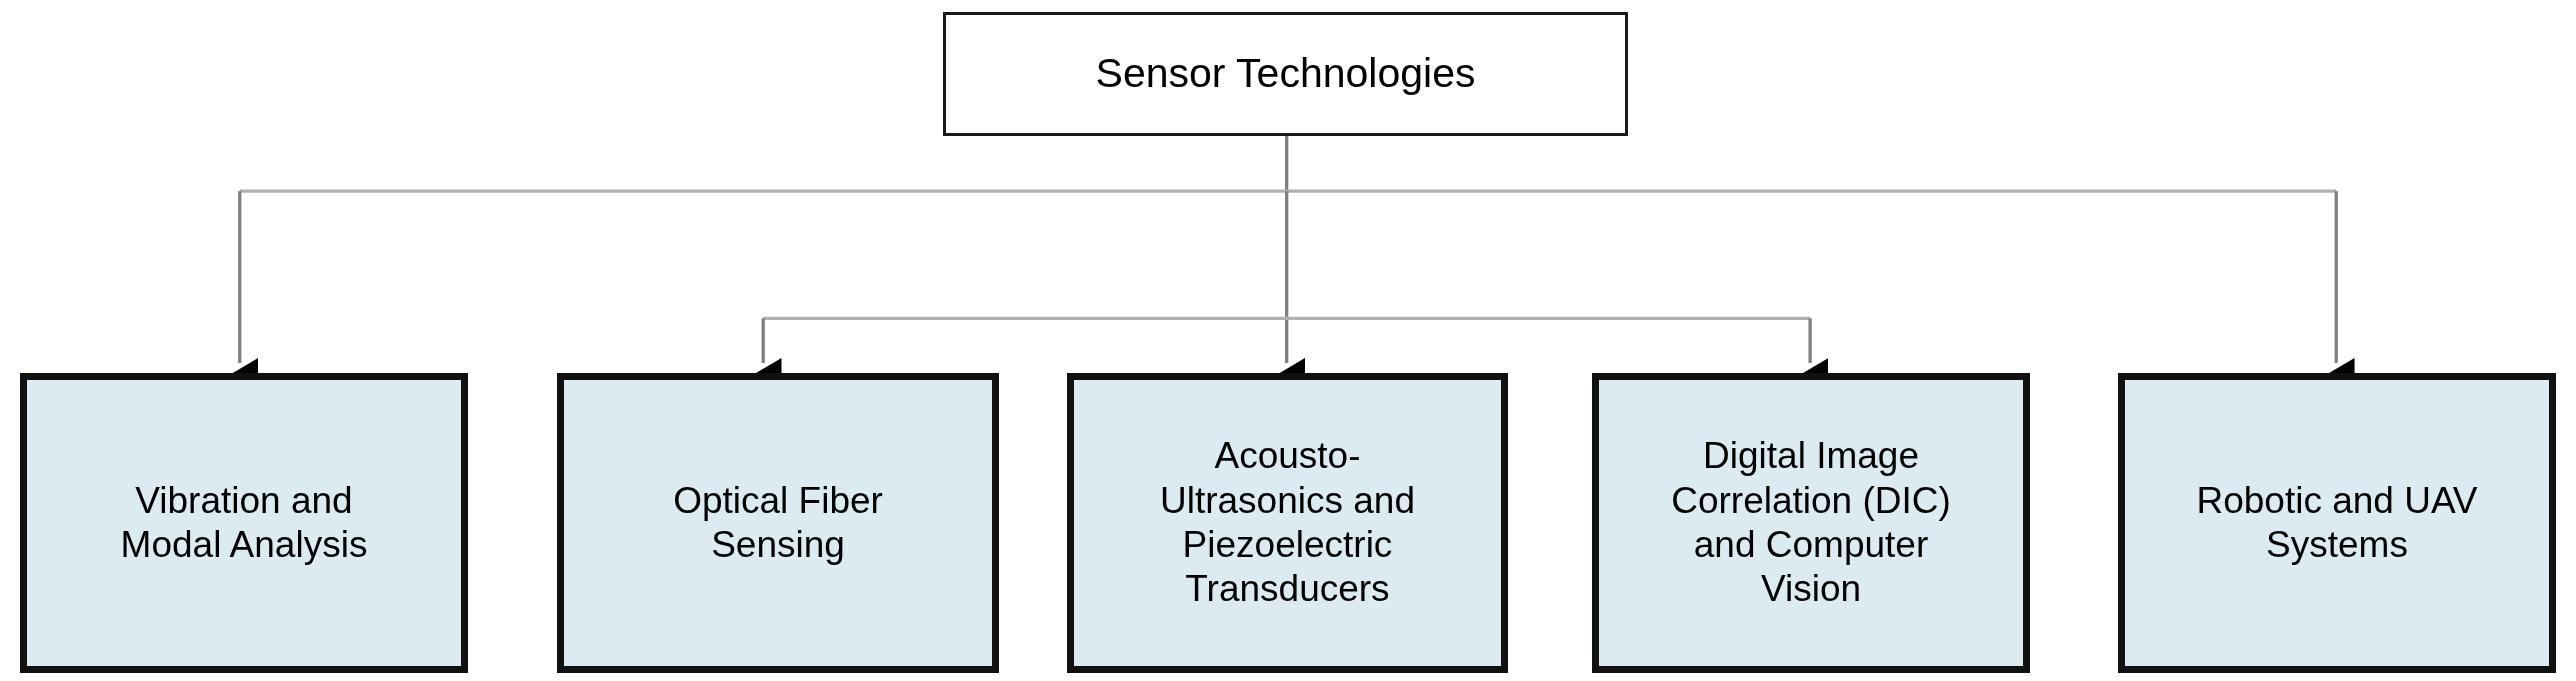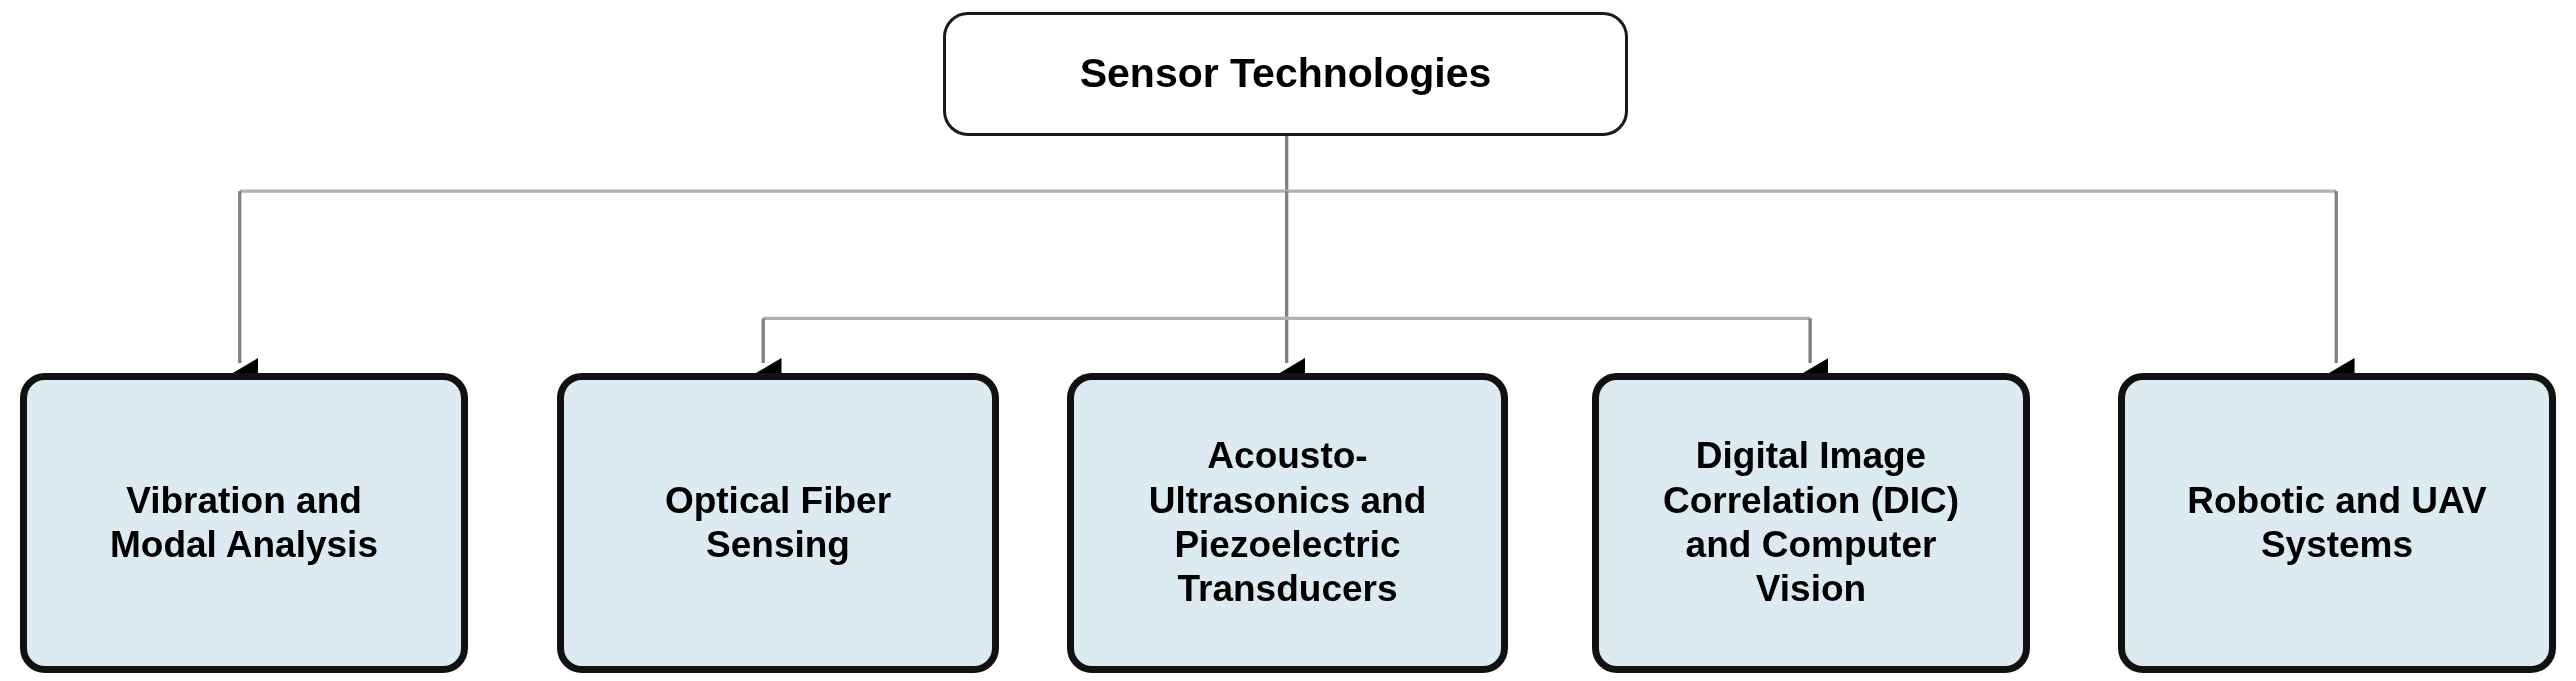--- a/index.html
+++ b/index.html
@@ -25,23 +25,22 @@
     pointer-events: none;
   }
   .node {
     position: absolute;
     box-sizing: border-box;
     display: flex;
     align-items: center;
     justify-content: flex-end;
     text-align: center;
     color: #000000;
-    font-weight: bold;
+    font-weight: normal;
     line-height: 1.20;
-    border-radius: 25px;
   }
   .node-label {
     display: block;
     width: 100%;
     padding: 0 9.3px;
     white-space: pre-line;
   }
   
   .node.root {
     left: 943px;

